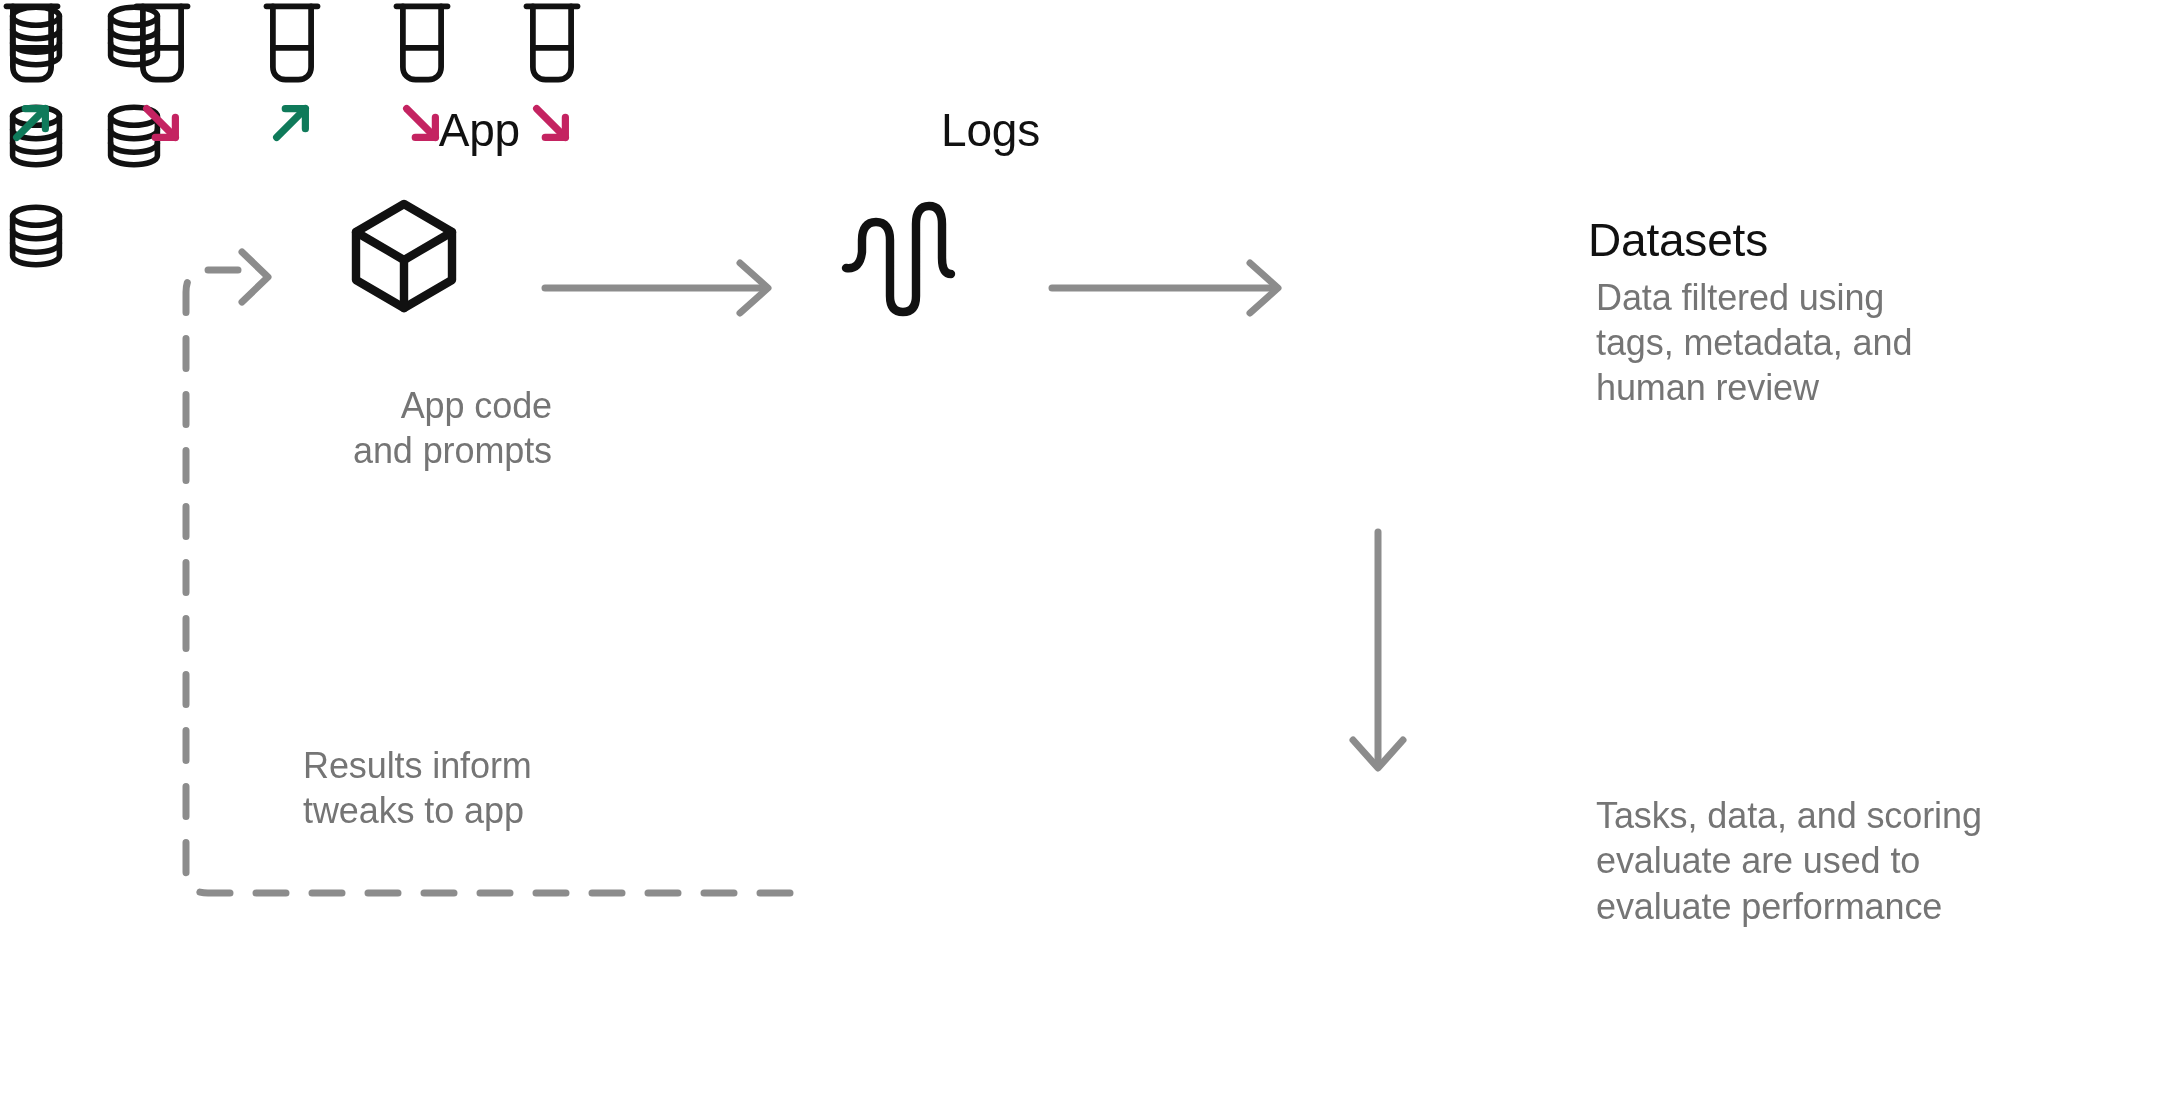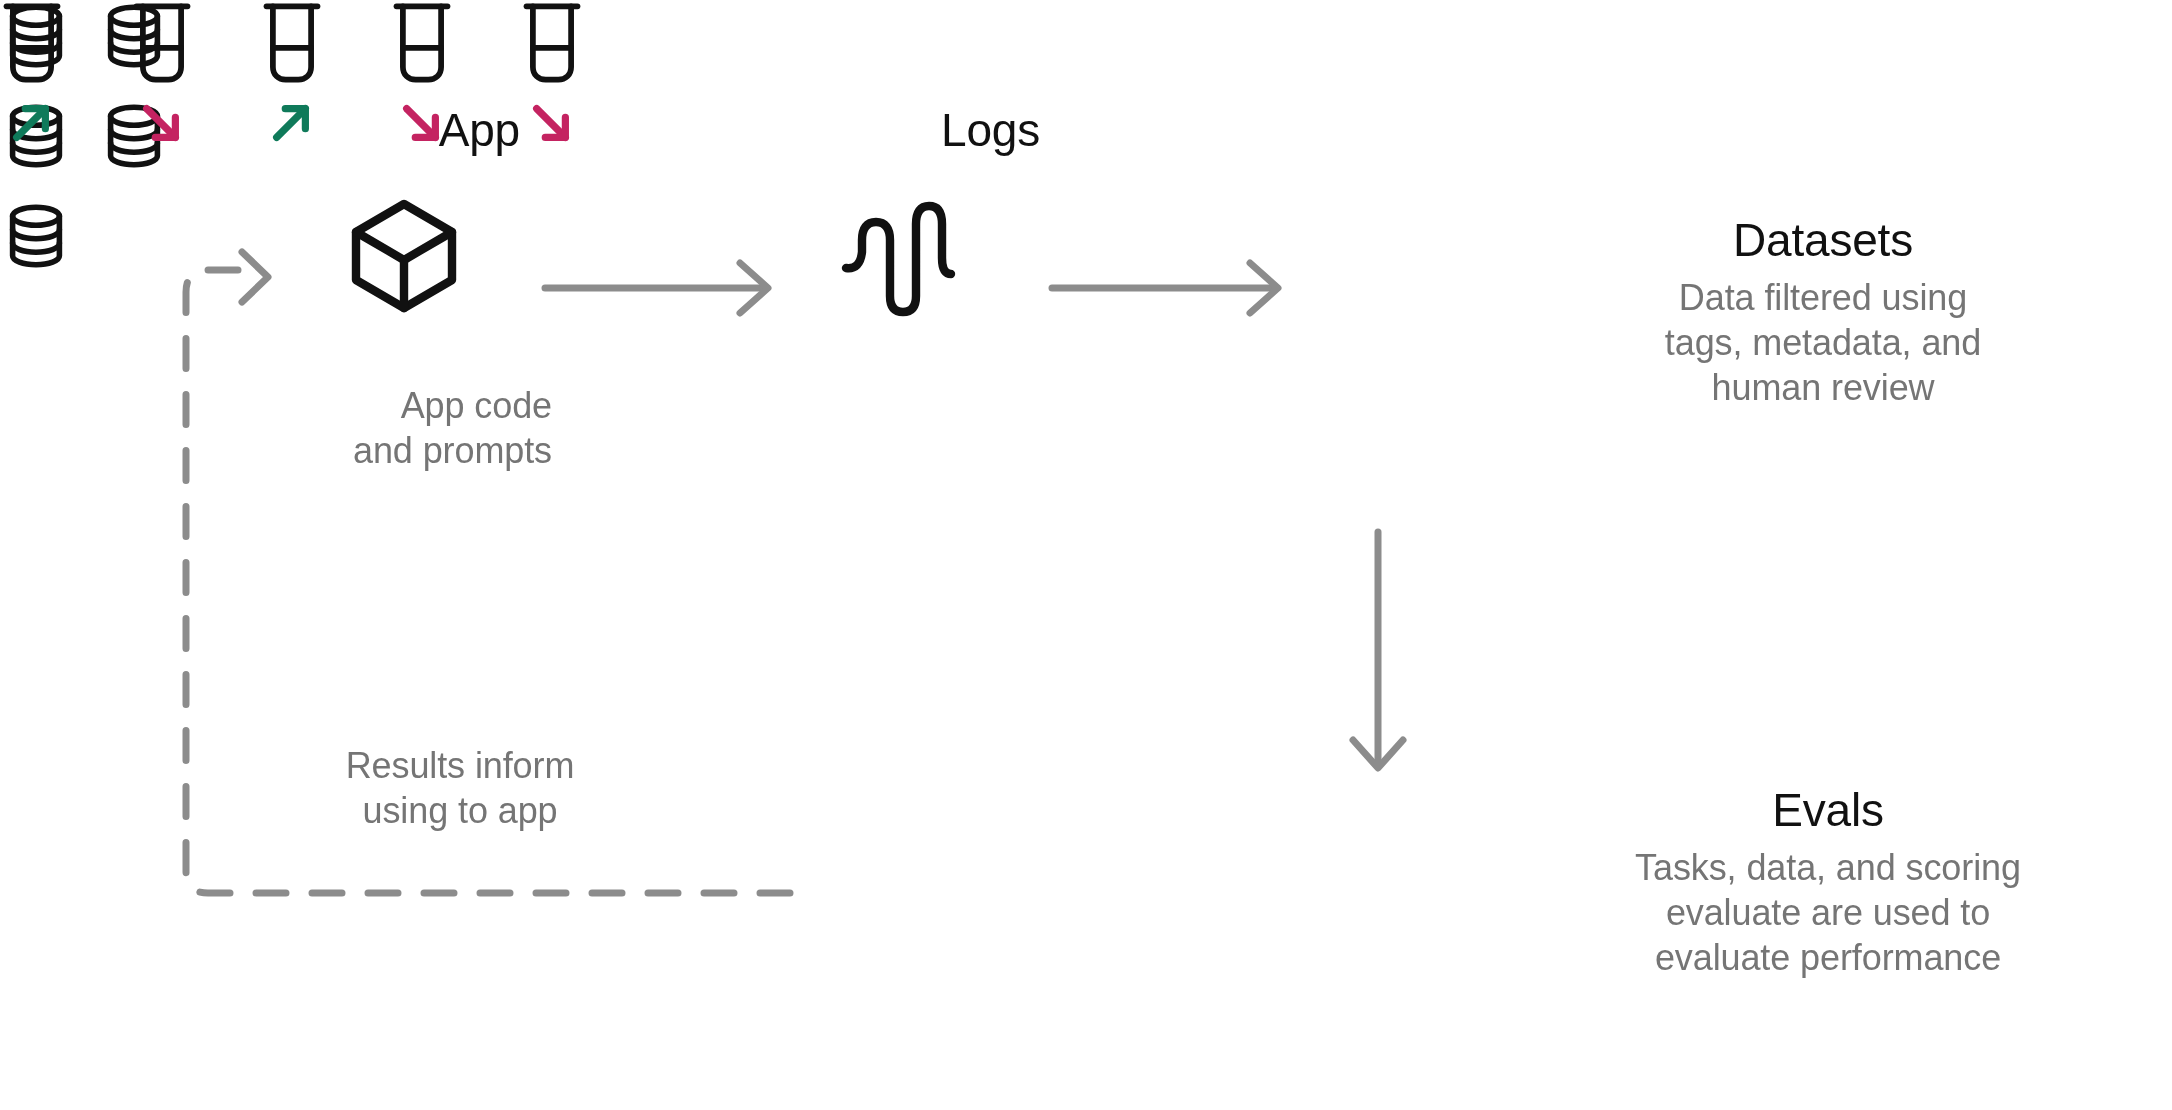--- a/index.html
+++ b/index.html
@@ -42,21 +42,21 @@
   .caption {
     font-size: 36px;
     font-weight: 400;
     color: #757575;
     line-height: 1.26;
     letter-spacing: -0.1px;
     white-space: pre-line;
     margin: 8px;
   }
   .title-center, .caption-center { text-align: right; }
-  .title-left, .caption-left { text-align: center; }
+  .title-left, .caption-left { text-align: left; }
 
   
   #app-title      { left: 240px;  top: 105px;  width: 280px; }
   #app-caption    { left: 200px;  top: 375px;  width: 360px; }
   #logs-title     { left: 790px;  top: 105px;  width: 250px; }
   #logs-caption   { left: 720px;  top: 375px;  width: 390px; }
   #datasets-block { left: 1588px; top: 215px;  width: 470px; }
   #evals-block    { left: 1588px; top: 785px;  width: 480px; }
   #loop-caption   { left: 295px;  top: 735px;  width: 330px; }
   .block-title { margin: 0 0 6px 0; }
@@ -258,24 +258,23 @@
         <div class="beaker-arrow"><svg viewBox="0 0 32 32" width="46" height="46">
             <g fill="none" stroke="#c42361" stroke-width="5" stroke-linecap="round" stroke-linejoin="round">
               <line x1="6" y1="6" x2="26" y2="26"></line>
               <polyline points="26,12 26,26 12,26"></polyline>
             </g>
           </svg></div>
       </div>
     </div>
 
   <div class="node" id="evals-block">
-    <p class="title title-left block-title">Evals</p>
     <p class="caption caption-left">Tasks, data, and scoring
 evaluate are used to
 evaluate performance</p>
   </div>
 
   <div class="node" id="loop-caption">
     <p class="caption caption-left">Results inform
-using to app</p>
+tweaks to app</p>
   </div>
 
 </div>
 
 </body></html>

